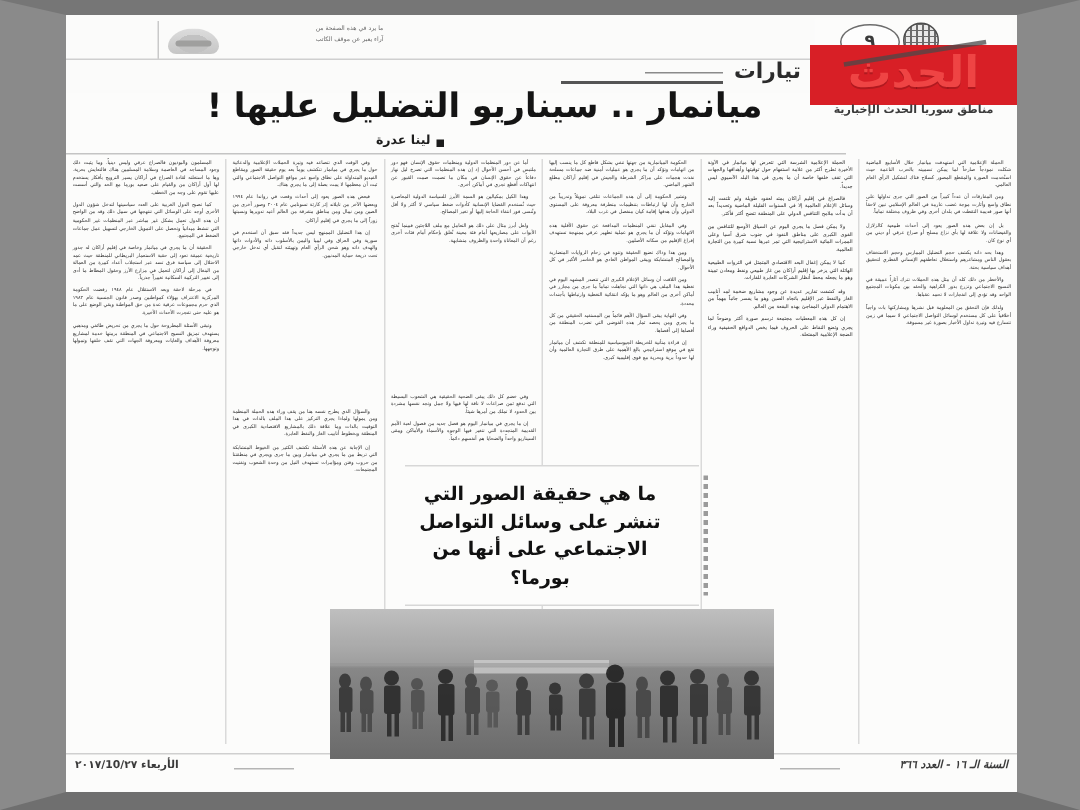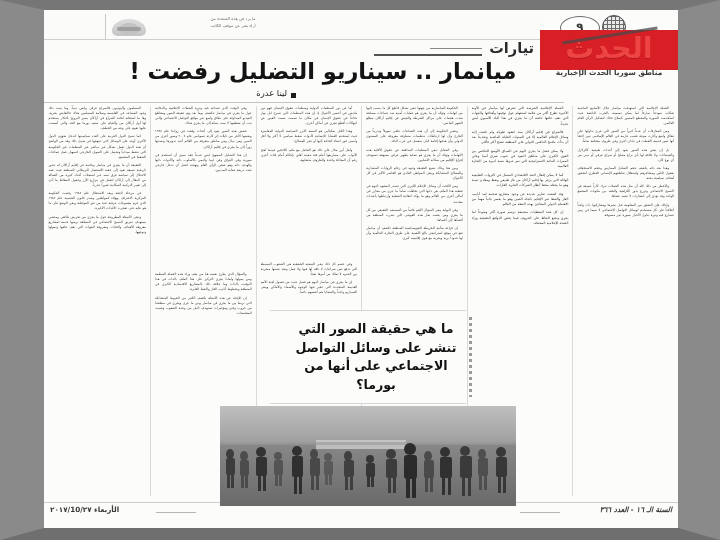--- a/index.html
+++ b/index.html
@@ -136,21 +136,21 @@
   
   .headline{
     position:absolute;right:150px;top:48px;width:410px;
     text-align:center;
     font-size:22.5px;font-weight:bold;color:#141414;
     letter-spacing:.4px;
     white-space:nowrap;
   }
   .byline{
     position:absolute;right:382px;top:78px;
-    font-size:8.4px;font-weight:normal;color:#1d1d1d;
+    font-size:8.4px;font-weight:bold;color:#1d1d1d;
     display:flex;align-items:flex-end;gap:4px;
     direction:rtl;
   }
   .byline .sq{
     width:5px;height:5px;background:#1c1c1c;display:inline-block;
   }
   .rule-head{
     position:absolute;left:0;top:92px;width:520px;height:1px;background:#c4c4c4;
   }
 
@@ -183,21 +183,21 @@
   
   .col-quote-space{height:96px;display:block;}
 
   
   .pullquote{
     position:absolute;
     left:226px;top:300px;width:196px;height:92px;
     background:#fcfcfb;
     border-top:1px solid #d7d7d7;
     border-bottom:1px solid #d7d7d7;
-    display:flex;align-items:center;justify-content:flex-start;
+    display:flex;align-items:center;justify-content:flex-end;
     z-index:5;
   }
   .pullquote .pq-inner{
     width:180px;text-align:center;
     font-size:12.6px;line-height:18.5px;
     font-weight:bold;color:#111;
     letter-spacing:.2px;
   }
   .pq-bar{
     position:absolute;right:-6px;top:6px;width:3px;height:80px;
@@ -264,21 +264,21 @@
     <div class="masthead">
       <div class="mh-white-plate"></div>
       <div class="mh-oval"></div>
       <div class="mh-globe"></div>
       <div class="mh-red"></div>
       <div class="mh-diag"></div>
       <div class="mh-wordmark">الحدث</div>
       <div class="mh-tagline">مناطق سوريا الحدث الإخبارية</div>
     </div>
 
-    <div class="headline">ميانمار .. سيناريو التضليل رفضت !</div>
+    <div class="headline">ميانمار .. سيناريو التضليل عليها !</div>
     <div class="byline">
       <span class="sq"></span>
       <span>لينا عدرة</span>
     </div>
     <div class="rule-head"></div>
 
     <div class="columns">
 
       <div class="col">
         <div class="txt">

